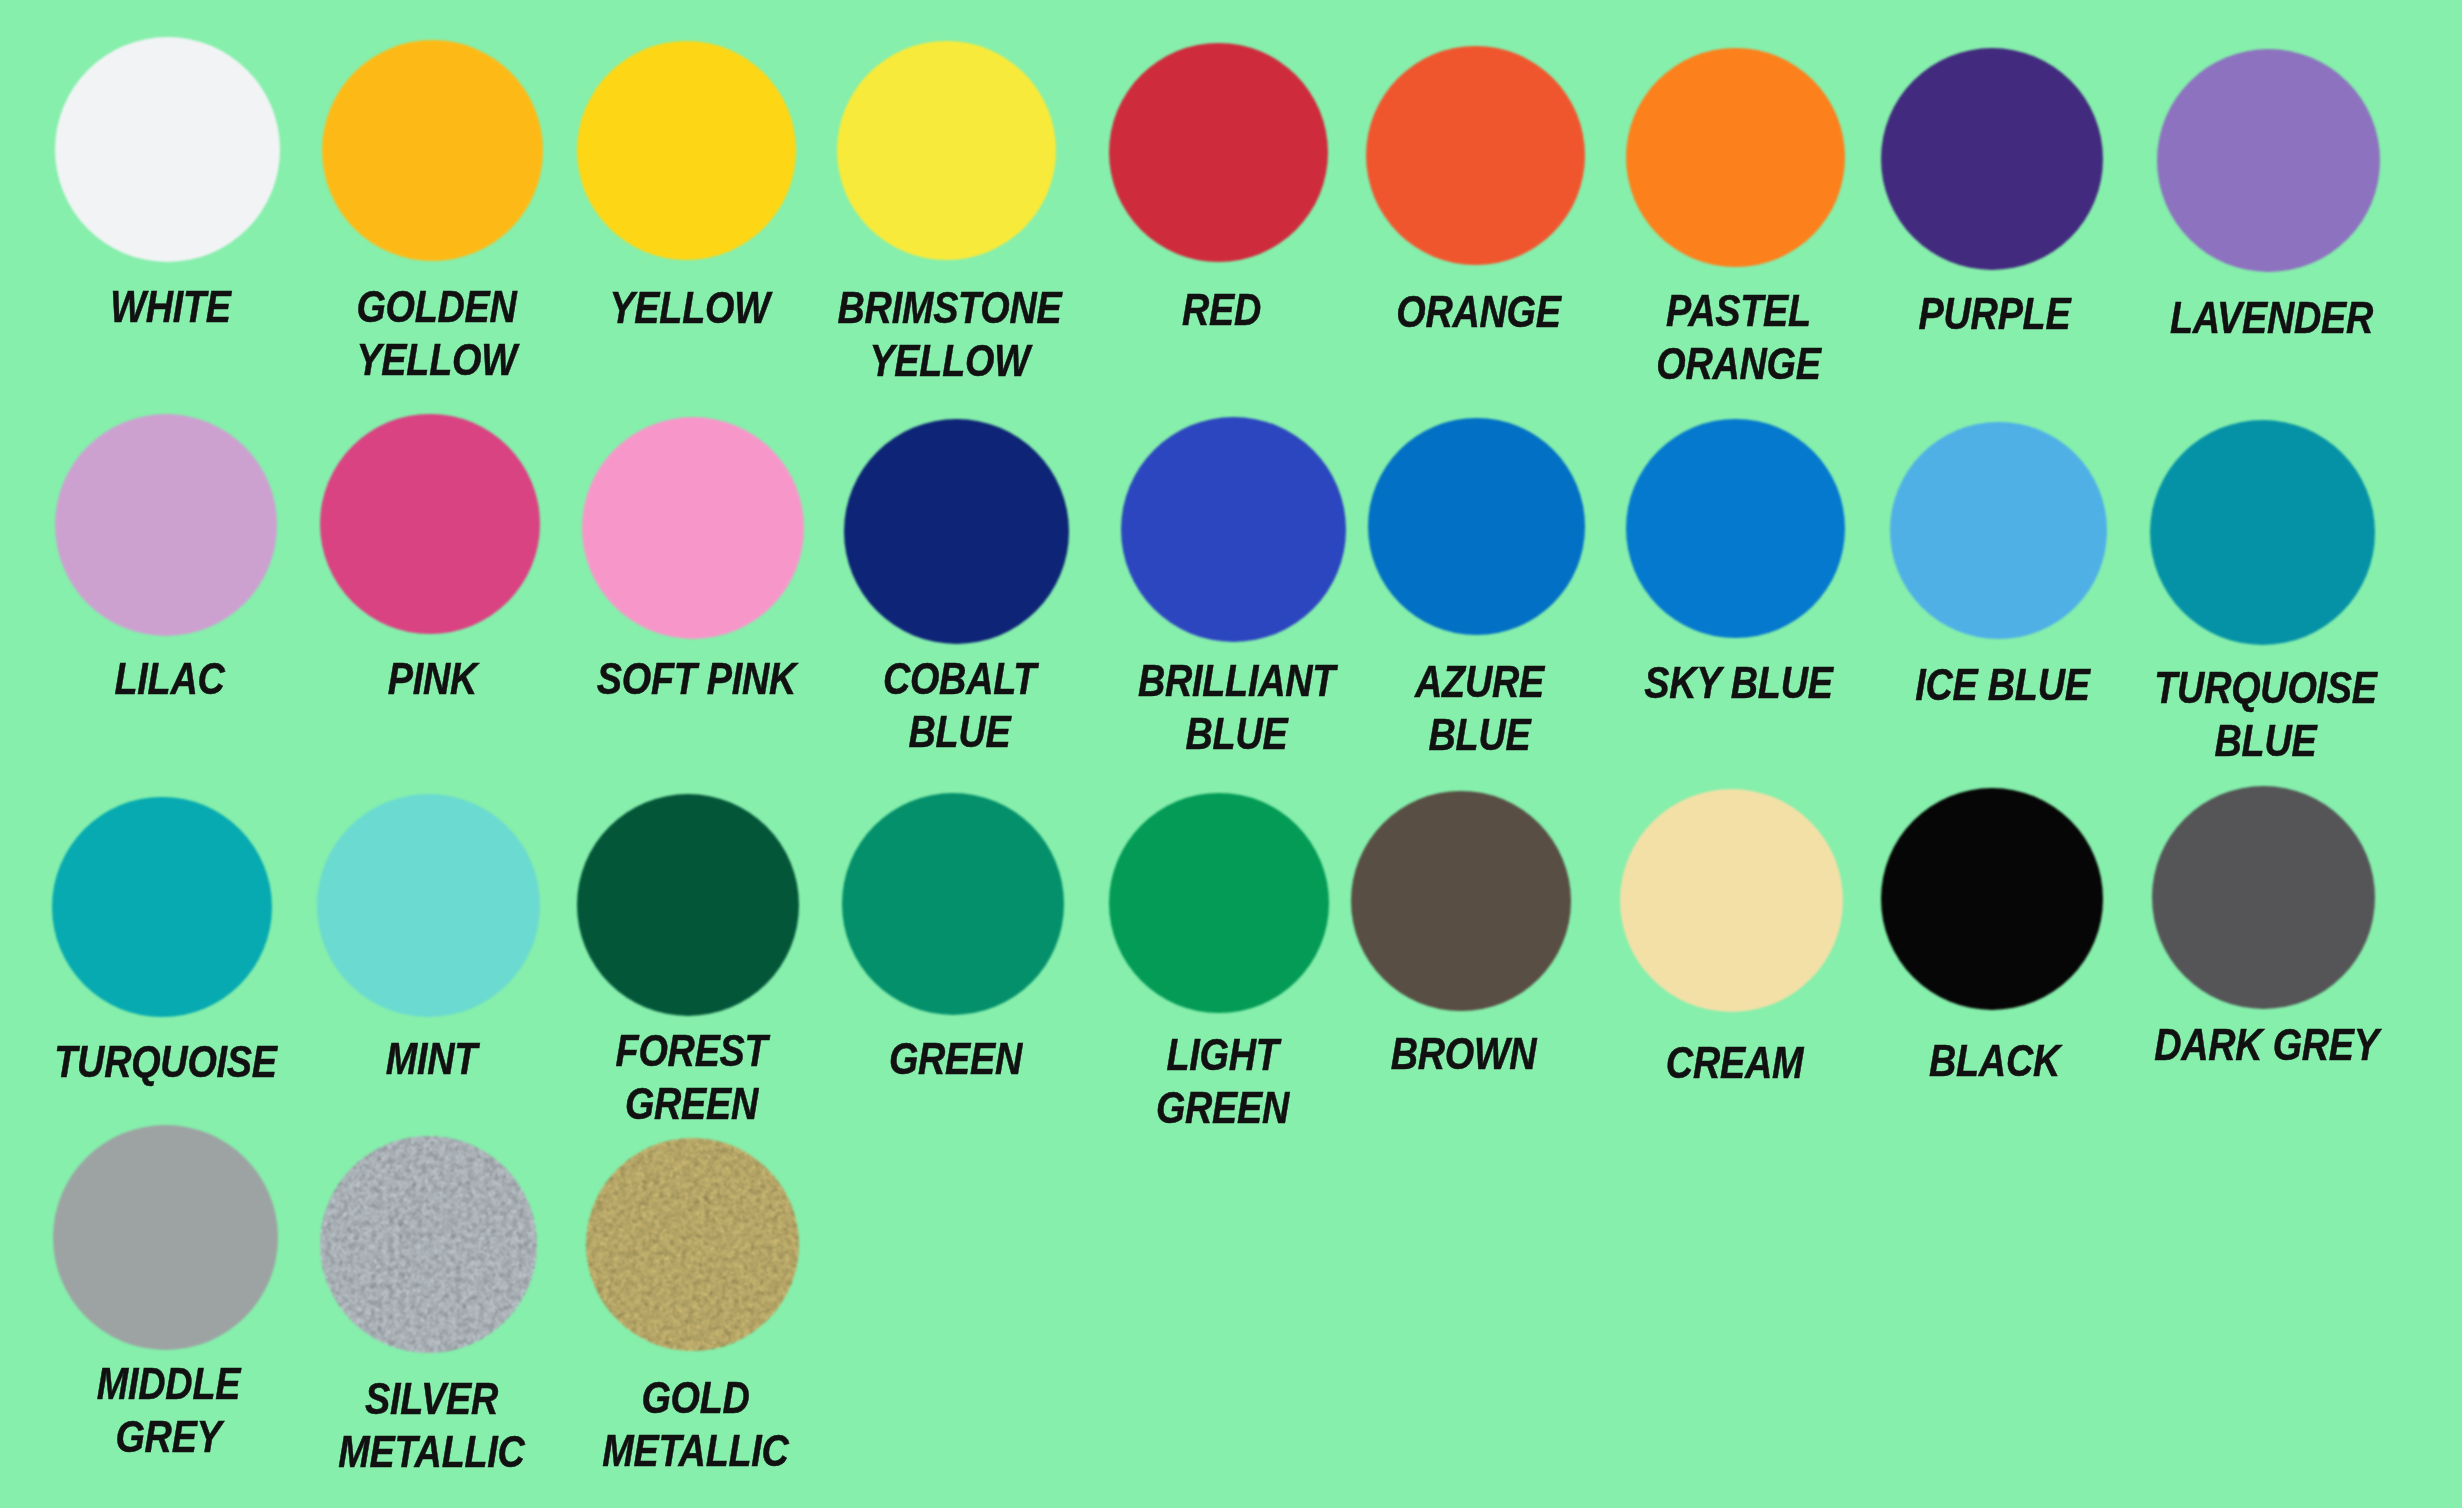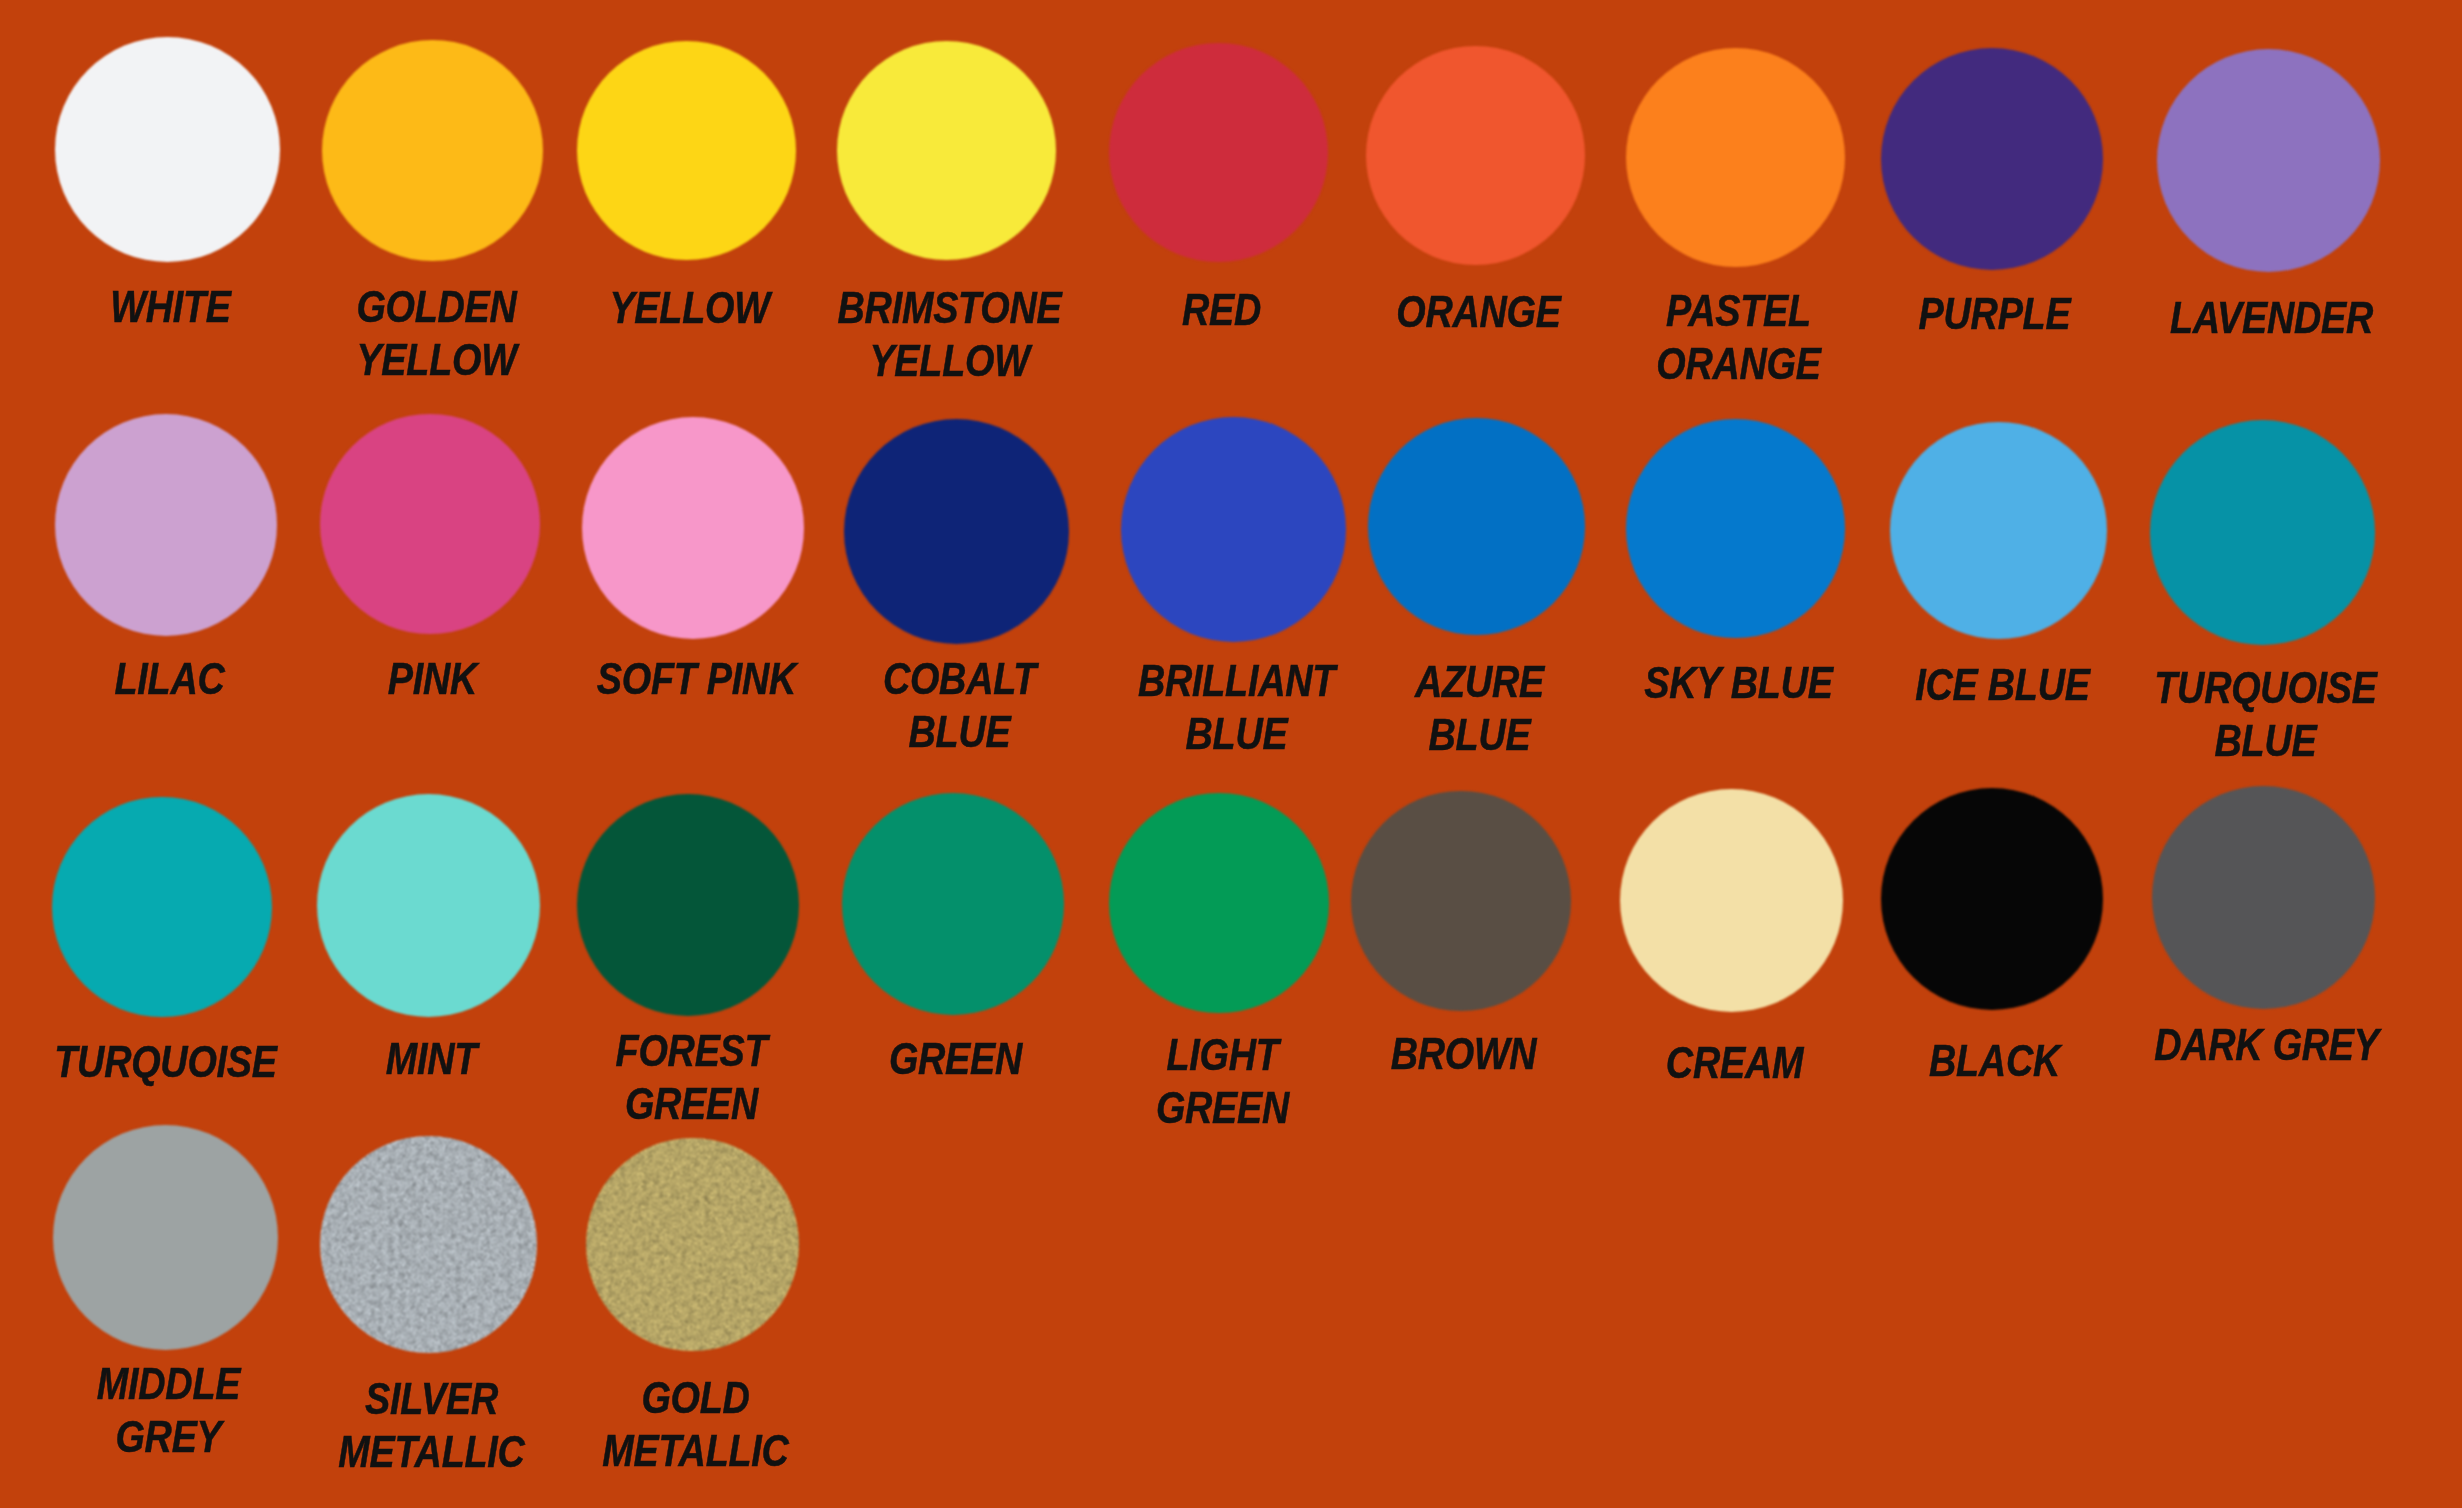--- a/index.html
+++ b/index.html
@@ -1,21 +1,21 @@
 <!DOCTYPE html>
 <html><head>
 <meta charset="utf-8">
 <style>
   html,body{margin:0;padding:0;}
   body{
     width:2462px;height:1508px;background:#ffffff;overflow:hidden;
     font-family:"Liberation Sans",sans-serif;
     -webkit-font-smoothing:antialiased;
   }
-  #sheet{position:relative;width:2462px;height:1508px;background:#c2410c;}
+  #sheet{position:relative;width:2462px;height:1508px;background:#86efac;}
   .swatch{position:absolute;top:0;left:0;}
   .dot{position:absolute;border-radius:50%;filter:blur(0.8px);}
   .dot-tex{
     position:absolute;inset:0;border-radius:50%;
     overflow:hidden;mix-blend-mode:normal;
   }
   .dot-tex svg{display:block;width:100%;height:100%;}
   .cap{
     position:absolute;
     text-align:center;

